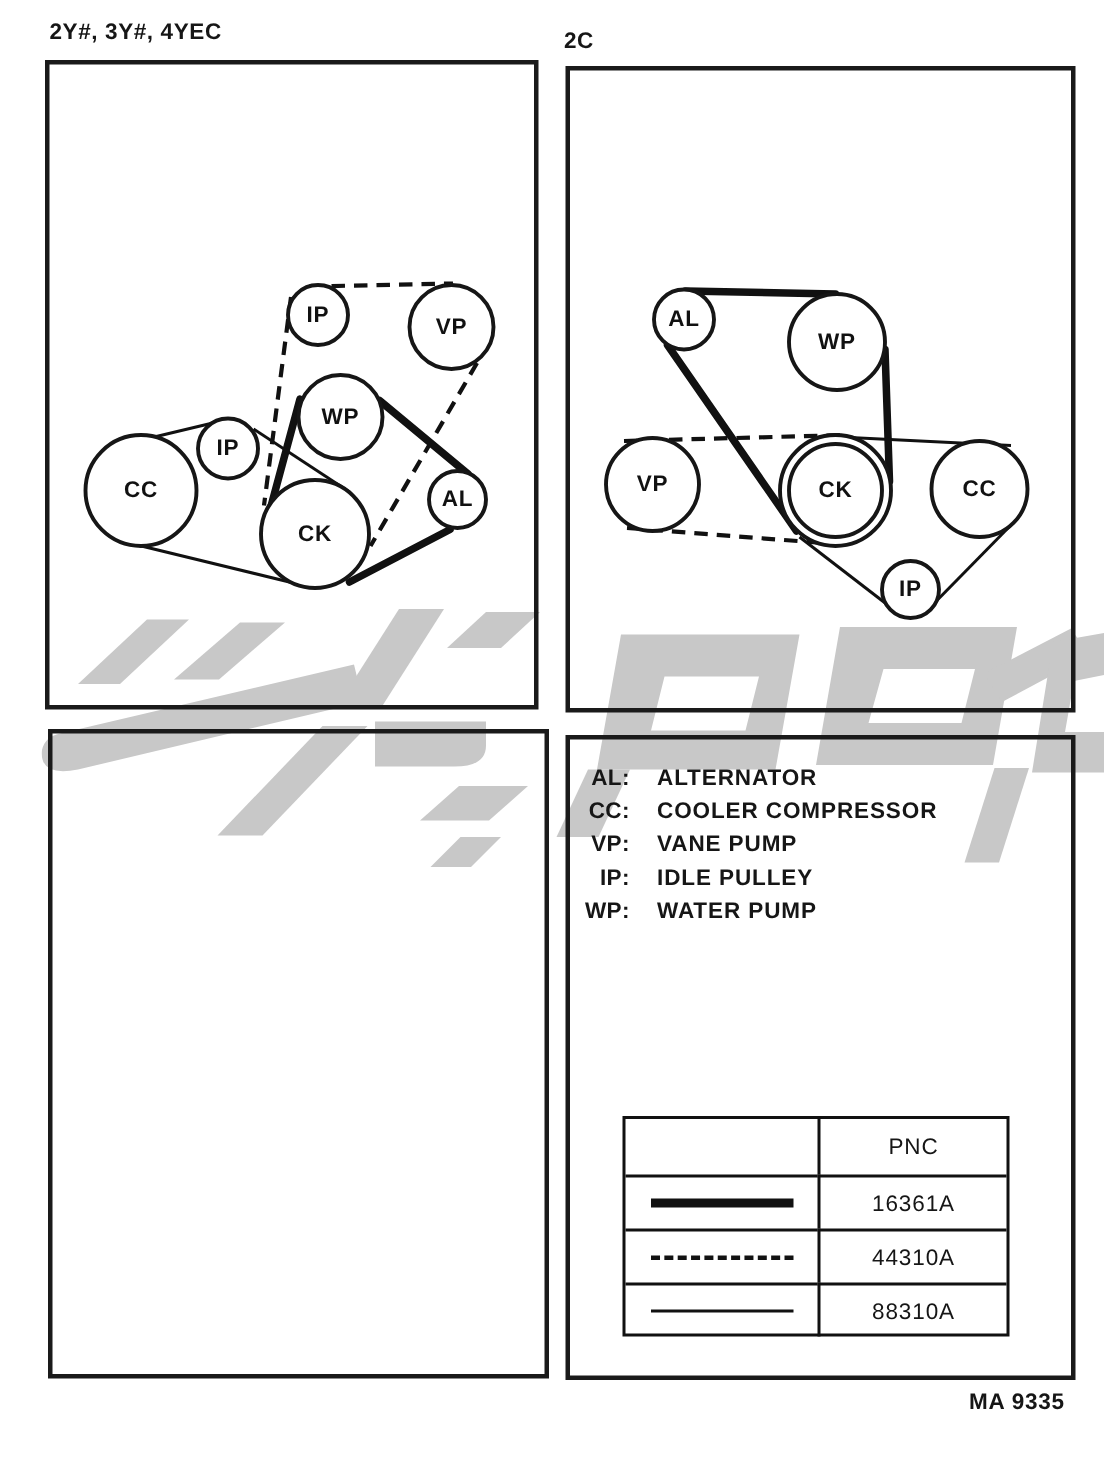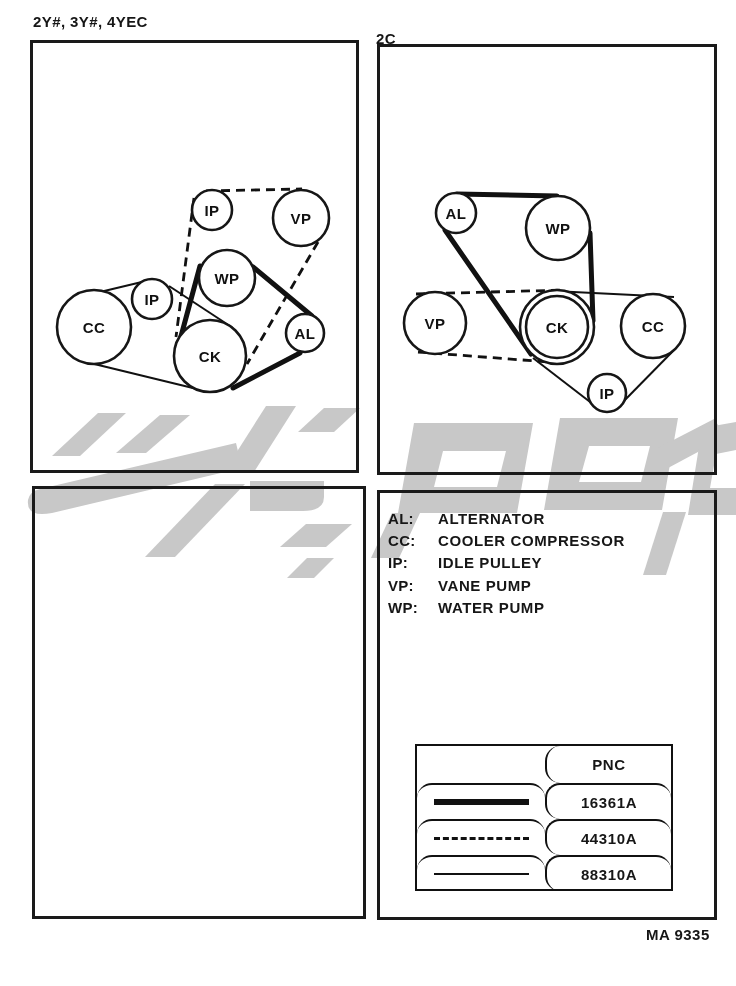--- a/index.html
+++ b/index.html
@@ -4,21 +4,21 @@
 <style>
   html,body{margin:0;padding:0;}
   body{
     width:736px;height:986px;position:relative;background:#ffffff;
     font-family:"Liberation Sans",sans-serif;overflow:hidden;color:#161616;
   }
   .section-label{
     position:absolute;font-size:15px;font-weight:bold;letter-spacing:.4px;z-index:4;text-align:center;
   }
   #label-left{left:33px;top:13px;}
-  #label-right{left:376px;top:30px;}
+  #label-right{left:376px;top:19px;}
   .panel{
     position:absolute;border:3px solid #1a1a1a;background:transparent;
     box-sizing:border-box;z-index:2;
   }
   #panel-tl{left:30px;top:40px;width:329px;height:433px;}
   #panel-tr{left:377px;top:44px;width:340px;height:431px;}
   #panel-bl{left:32px;top:486px;width:334px;height:433px;}
   #panel-br{left:377px;top:490px;width:340px;height:430px;}
   .diagram-svg{position:absolute;z-index:3;}
   #svg-left{left:30px;top:40px;width:329px;height:433px;}
@@ -27,31 +27,31 @@
     font-family:"Liberation Sans",sans-serif;font-weight:bold;font-size:15px;
     fill:#111;text-anchor:middle;dominant-baseline:central;letter-spacing:.5px;
   }
   .pulley{fill:#ffffff;stroke:#161616;stroke-width:2.6;}
   .belt-thick{stroke:#111;stroke-width:5;stroke-linecap:round;}
   .belt-dashed{stroke:#111;stroke-width:2.8;stroke-dasharray:9 6;}
   .belt-thin{stroke:#111;stroke-width:2;}
   #watermark{position:absolute;left:0;top:0;width:736px;height:986px;z-index:1;}
   .legend{position:absolute;left:388px;top:507px;z-index:3;}
   .legend-row{display:flex;height:22.3px;align-items:center;}
-  .legend-abbr{width:32px;font-size:15px;font-weight:bold;letter-spacing:.3px;}
+  .legend-abbr{width:32px;text-align:right;font-size:15px;font-weight:bold;letter-spacing:.3px;}
   .legend-name{margin-left:18px;font-size:15px;font-weight:bold;letter-spacing:.6px;text-align:center;}
   .belt-table{
     position:absolute;left:415px;top:744px;width:258px;height:147px;z-index:3;
     border:2.5px solid #111;box-sizing:border-box;display:grid;
     grid-template-columns:128px 1fr;grid-template-rows:37px 36px 36px 36px;
   }
   .bt-cell{
     display:flex;align-items:center;justify-content:center;
     border-top:2.5px solid #111;border-left:2.5px solid #111;
-    font-size:15px;font-weight:bold;letter-spacing:.6px;box-sizing:border-box;border-radius:15px;
+    font-size:15px;font-weight:normal;letter-spacing:.6px;box-sizing:border-box;
   }
   .bt-cell.first-col{border-left:none;}
   .bt-cell.first-row{border-top:none;}
   .sample{width:95px;}
   .sample-thick-solid{height:6px;background:#111;}
   .sample-dashed{height:0;border-top:3px dashed #111;}
   .sample-thin-solid{height:0;border-top:2px solid #111;}
   #figure-code{position:absolute;left:646px;top:926px;font-size:15px;font-weight:bold;letter-spacing:.5px;z-index:3;}
 </style>
 </head>
@@ -176,26 +176,26 @@
 <div class="legend">
   <div class="legend-row">
     <span class="legend-abbr">AL:</span>
     <span class="legend-name">ALTERNATOR</span>
   </div>
   <div class="legend-row">
     <span class="legend-abbr">CC:</span>
     <span class="legend-name">COOLER COMPRESSOR</span>
   </div>
   <div class="legend-row">
+    <span class="legend-abbr">VP:</span>
+    <span class="legend-name">VANE PUMP</span>
+  </div>
+  <div class="legend-row">
     <span class="legend-abbr">IP:</span>
     <span class="legend-name">IDLE PULLEY</span>
-  </div>
-  <div class="legend-row">
-    <span class="legend-abbr">VP:</span>
-    <span class="legend-name">VANE PUMP</span>
   </div>
   <div class="legend-row">
     <span class="legend-abbr">WP:</span>
     <span class="legend-name">WATER PUMP</span>
   </div>
 </div>
 
 <div class="belt-table">
   <div class="bt-cell first-col first-row"></div>
   <div class="bt-cell first-row">PNC</div>

